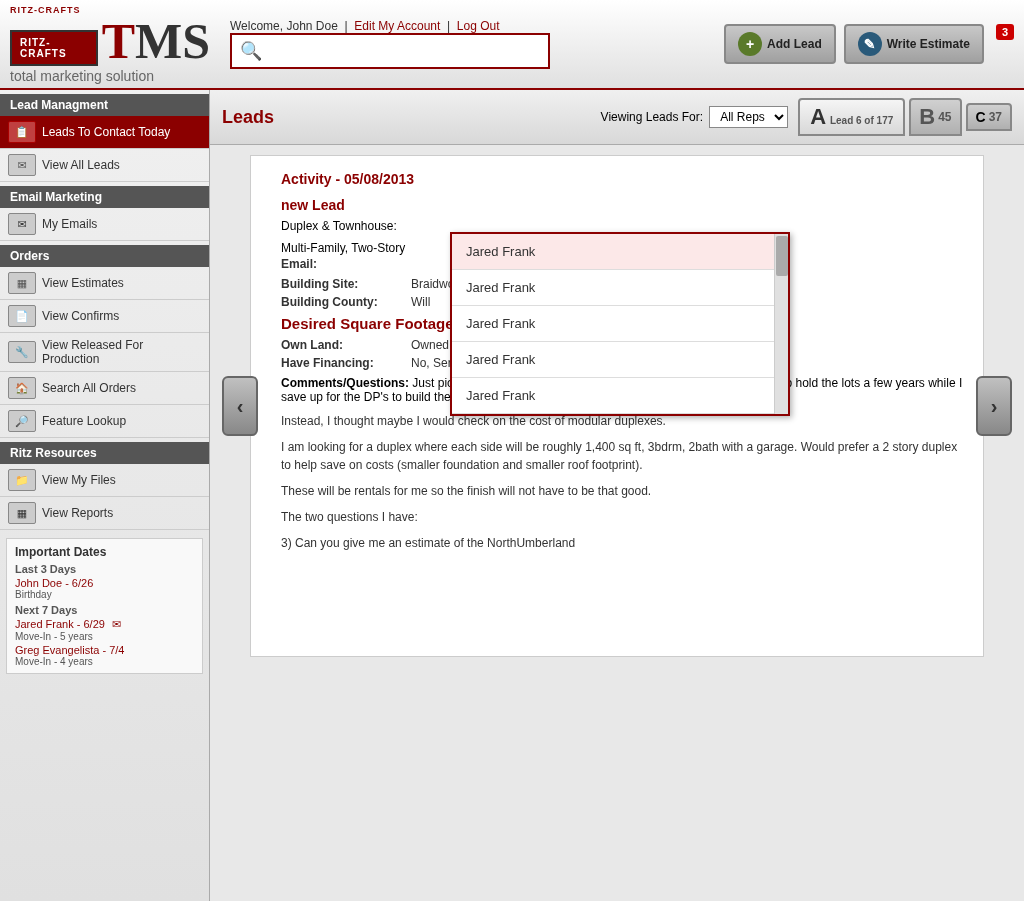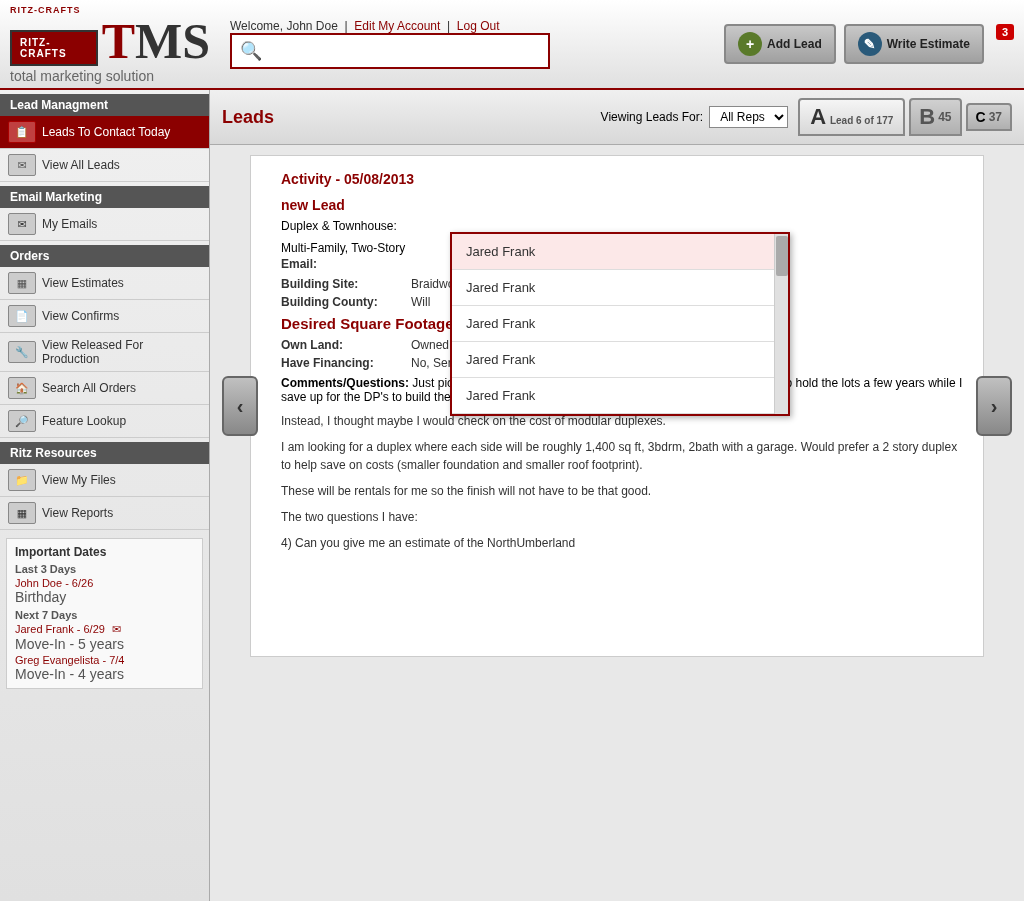--- a/index.html
+++ b/index.html
@@ -145,21 +145,21 @@
     .important-dates {
       background: #f9f9f9;
       border: 1px solid #ccc;
       margin: 8px 6px;
       padding: 6px 8px;
     }
     .imp-title { font-weight: bold; font-size: 12px; color: #333; }
     .imp-section { font-weight: bold; font-size: 11px; color: #555; margin-top: 4px; }
     .imp-item { font-size: 11px; color: #8b0000; cursor: pointer; margin-top: 2px; }
     .imp-item a { color: #8b0000; text-decoration: none; }
-    .imp-sub { font-size: 14px; color: #555; }
+    .imp-sub { font-size: 10px; color: #555; }
 
     
     .content-area {
       flex: 1;
       overflow-y: auto;
       background: #e8e8e8;
       position: relative;
     }
 
     
@@ -528,21 +528,21 @@
           </div>
 
           <p class="comments-text">Instead, I thought maybe I would check on the cost of modular duplexes.</p>
 
           <p class="comments-text">I am looking for a duplex where each side will be roughly 1,400 sq ft, 3bdrm, 2bath with a garage. Would prefer a 2 story duplex to help save on costs (smaller foundation and smaller roof footprint).</p>
 
           <p class="comments-text">These will be rentals for me so the finish will not have to be that good.</p>
 
           <p class="comments-text">The two questions I have:</p>
 
-          <p class="comments-text">4) Can you give me an estimate of the NorthUmberland</p>
+          <p class="comments-text">3) Can you give me an estimate of the NorthUmberland</p>
 
         </div>
       </div>
 
       <div class="nav-arrow nav-arrow-right">›</div>
     </div>
 
     <div class="autocomplete-dropdown">
       <div class="autocomplete-item">
         <span>Jared Frank</span>

